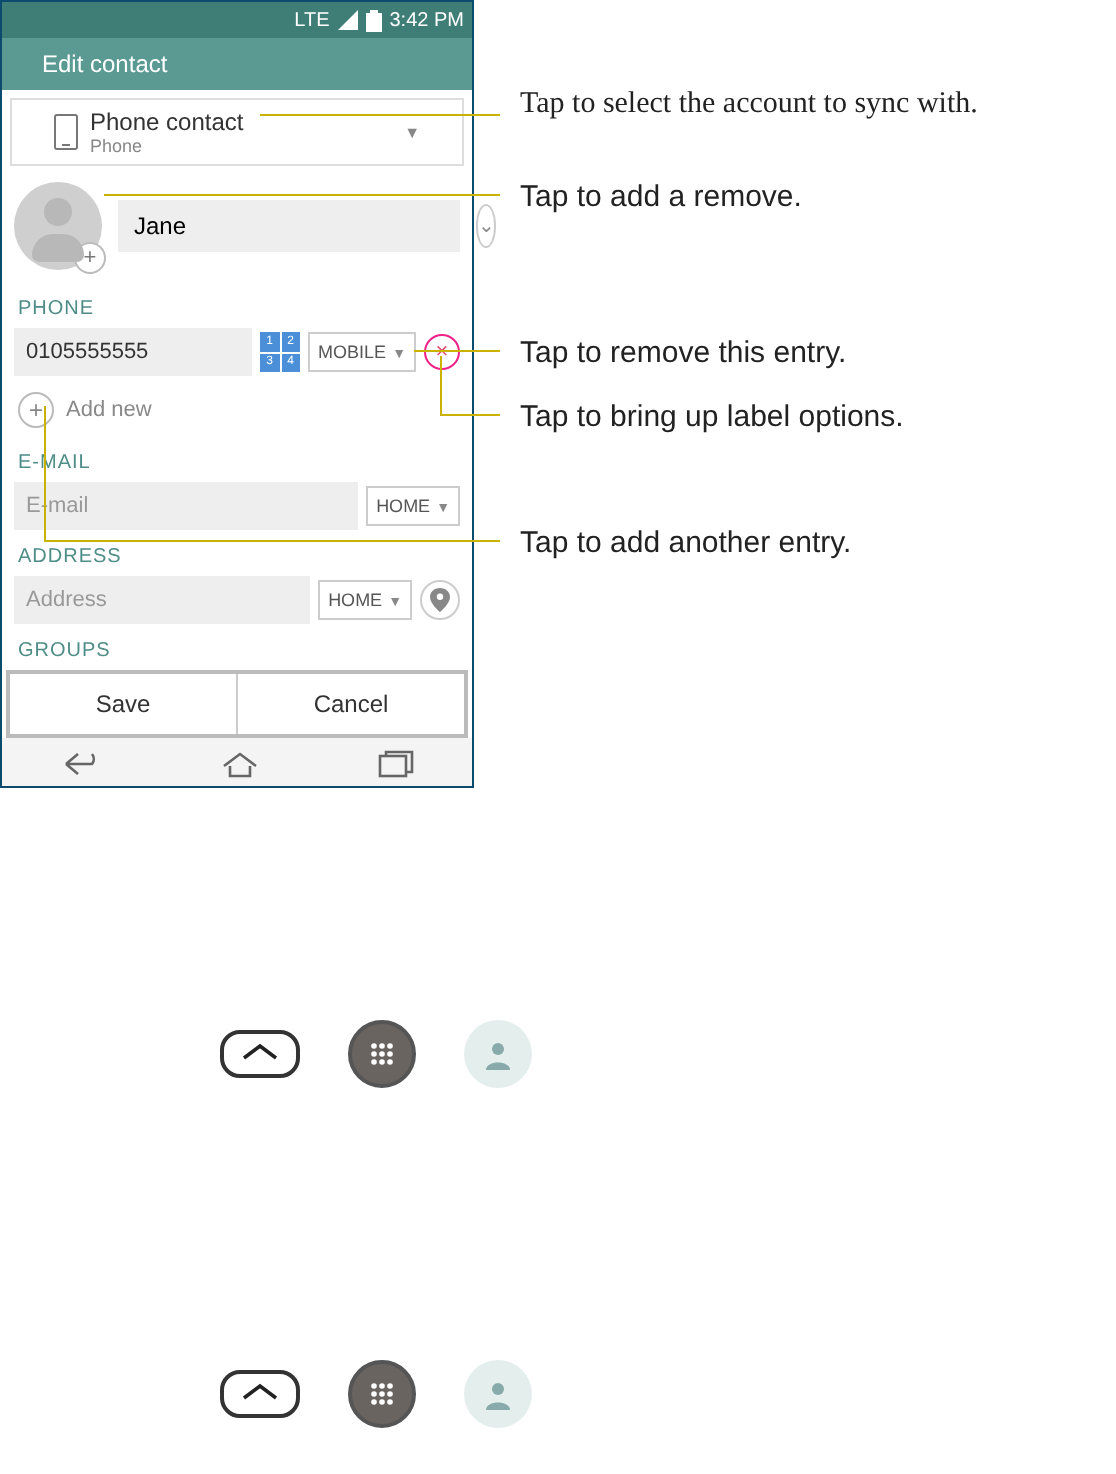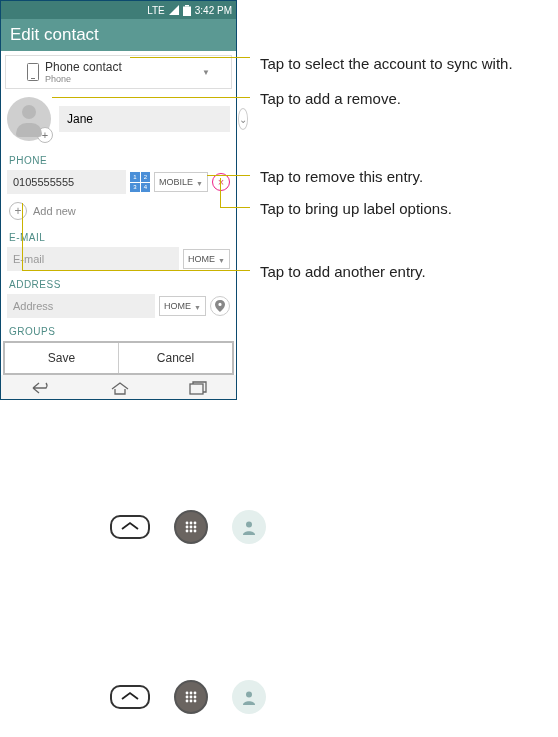--- a/index.html
+++ b/index.html
@@ -27,22 +27,22 @@
     display: flex;
     align-items: center;
     justify-content: flex-end;
     padding: 0 4px;
     gap: 4px;
   }
   .statusbar span { display: inline-flex; align-items: center; }
   .titlebar {
     background: #5b9993;
     color: #fff;
-    font-size: 17px;
-    padding: 6px 9px;
+    font-size: 12px;
+    padding: 6px 20px;
   }
   .account-row {
     display: flex;
     align-items: center;
     border: 1px solid #ddd;
     margin: 4px;
     padding: 4px 21px;
     gap: 6px;
     position: relative;
   }
@@ -373,21 +373,21 @@
 
 <div class="leader" style="left:130px; top:57px; width:120px;"></div>
 <div class="leader" style="left:52px; top:97px; width:198px;"></div>
 <div class="leader" style="left:207px; top:175px; width:43px;"></div>
 <div class="leader" style="left:220px; top:207px; width:30px;"></div>
 <div class="leader-v" style="left:220px; top:178px; height:30px;"></div>
 <div class="leader" style="left:22px; top:270px; width:228px;"></div>
 <div class="leader-v" style="left:22px; top:203px; height:67px;"></div>
 
 <div class="callouts">
-  <div class="callout" style="top:55px; left:30px;">Tap to select the account to sync with.</div>
+  <div class="callout" style="top:44px; left:30px;font-family:Liberation Serif, serif;">Tap to select the account to sync with.</div>
   <div class="callout" style="top:90px; left:30px;">Tap to add a remove.</div>
   <div class="callout" style="top:168px; left:30px;">Tap to remove this entry.</div>
   <div class="callout" style="top:200px; left:30px;">Tap to bring up label options.</div>
   <div class="callout" style="top:263px; left:30px;">Tap to add another entry.</div>
 </div>
 
 <div class="icon-strip" style="left:110px; top:510px;">
   <div class="pill">
     <svg width="20" height="14" viewBox="0 0 20 14">
         <path d="M2 9 L10 3 L18 9" fill="none" stroke="#222" stroke-width="1.8"></path>

